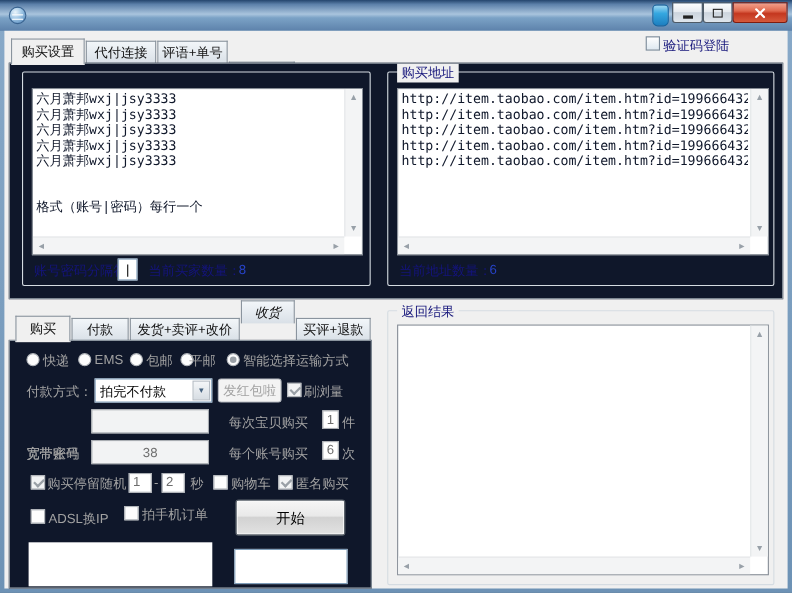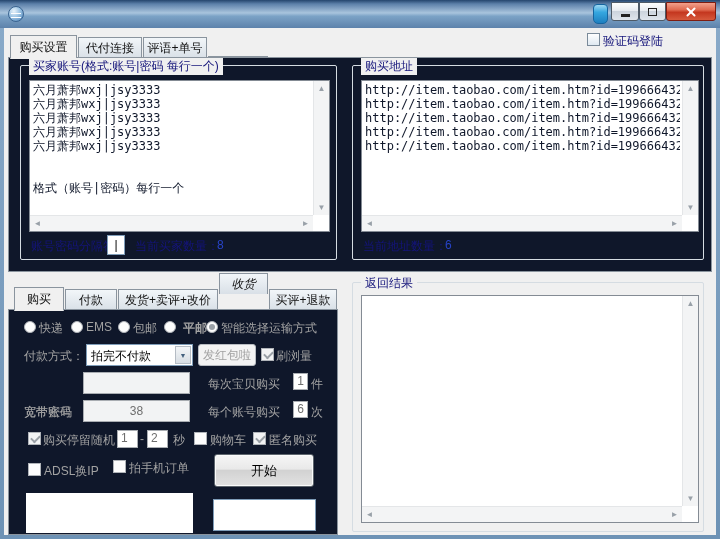--- a/index.html
+++ b/index.html
@@ -107,21 +107,20 @@
     <div class="cb en" style="left:583px;top:5px;"></div>
     <div class="lbl navy" style="left:599px;top:5px;">验证码登陆</div>
 
     <div class="tab active" style="left:6px;top:7px;width:67px;">购买设置</div>
     <div class="tab" style="left:74px;top:9px;width:64px;">代付连接</div>
     <div class="tab" style="left:139px;top:9px;width:64px;">评语+单号</div>
     <div class="tab" style="left:204px;top:9px;width:60px;margin-top:19px;">其他设置</div>
     <div class="tabpage" style="left:4px;top:29px;width:704px;height:215px;"></div>
 
     <div class="group" style="left:16px;top:37px;width:317px;height:195px;z-index:4;">
-      <div class="gcap navy">买家账号(格式:账号|密码 每行一个)</div>
       <div class="tbox" style="left:8px;top:14px;width:301px;height:152px;">
         <div class="txt">六月萧邦wxj|jsy3333
 六月萧邦wxj|jsy3333
 六月萧邦wxj|jsy3333
 六月萧邦wxj|jsy3333
 六月萧邦wxj|jsy3333
 
 
 格式（账号|密码）每行一个</div>
         <div class="vsb">
@@ -168,21 +167,21 @@
 
     <div class="tabpage" style="left:4px;top:281px;width:330px;height:226px;">
 
       <div class="radio" style="left:15px;top:11px;"></div>
       <div class="lbl gray" style="left:30px;top:10px;">快递</div>
       <div class="radio" style="left:62px;top:11px;"></div>
       <div class="lbl gray" style="left:77px;top:10px;">EMS</div>
       <div class="radio" style="left:109px;top:11px;"></div>
       <div class="lbl gray" style="left:124px;top:10px;">包邮</div>
       <div class="radio" style="left:155px;top:11px;"></div>
-      <div class="lbl gray" style="left:174px;top:10px;font-weight:bold;">平邮</div>
+      <div class="lbl gray" style="left:163px;top:10px;">平邮</div>
       <div class="radio sel" style="left:197px;top:11px;"></div>
       <div class="lbl gray" style="left:212px;top:10px;">智能选择运输方式</div>
 
       <div class="lbl gray" style="left:15px;top:38px;">付款方式：</div>
       <div class="dropdown" style="left:77px;top:34px;width:107px;height:22px;">
         <span class="dd-text">拍完不付款</span>
         <span class="dd-btn">▼</span>
       </div>
       <div class="btn-dis" style="left:189px;top:34px;width:58px;height:22px;">发红包啦</div>
       <div class="cb checked" style="left:252px;top:38px;"></div>

